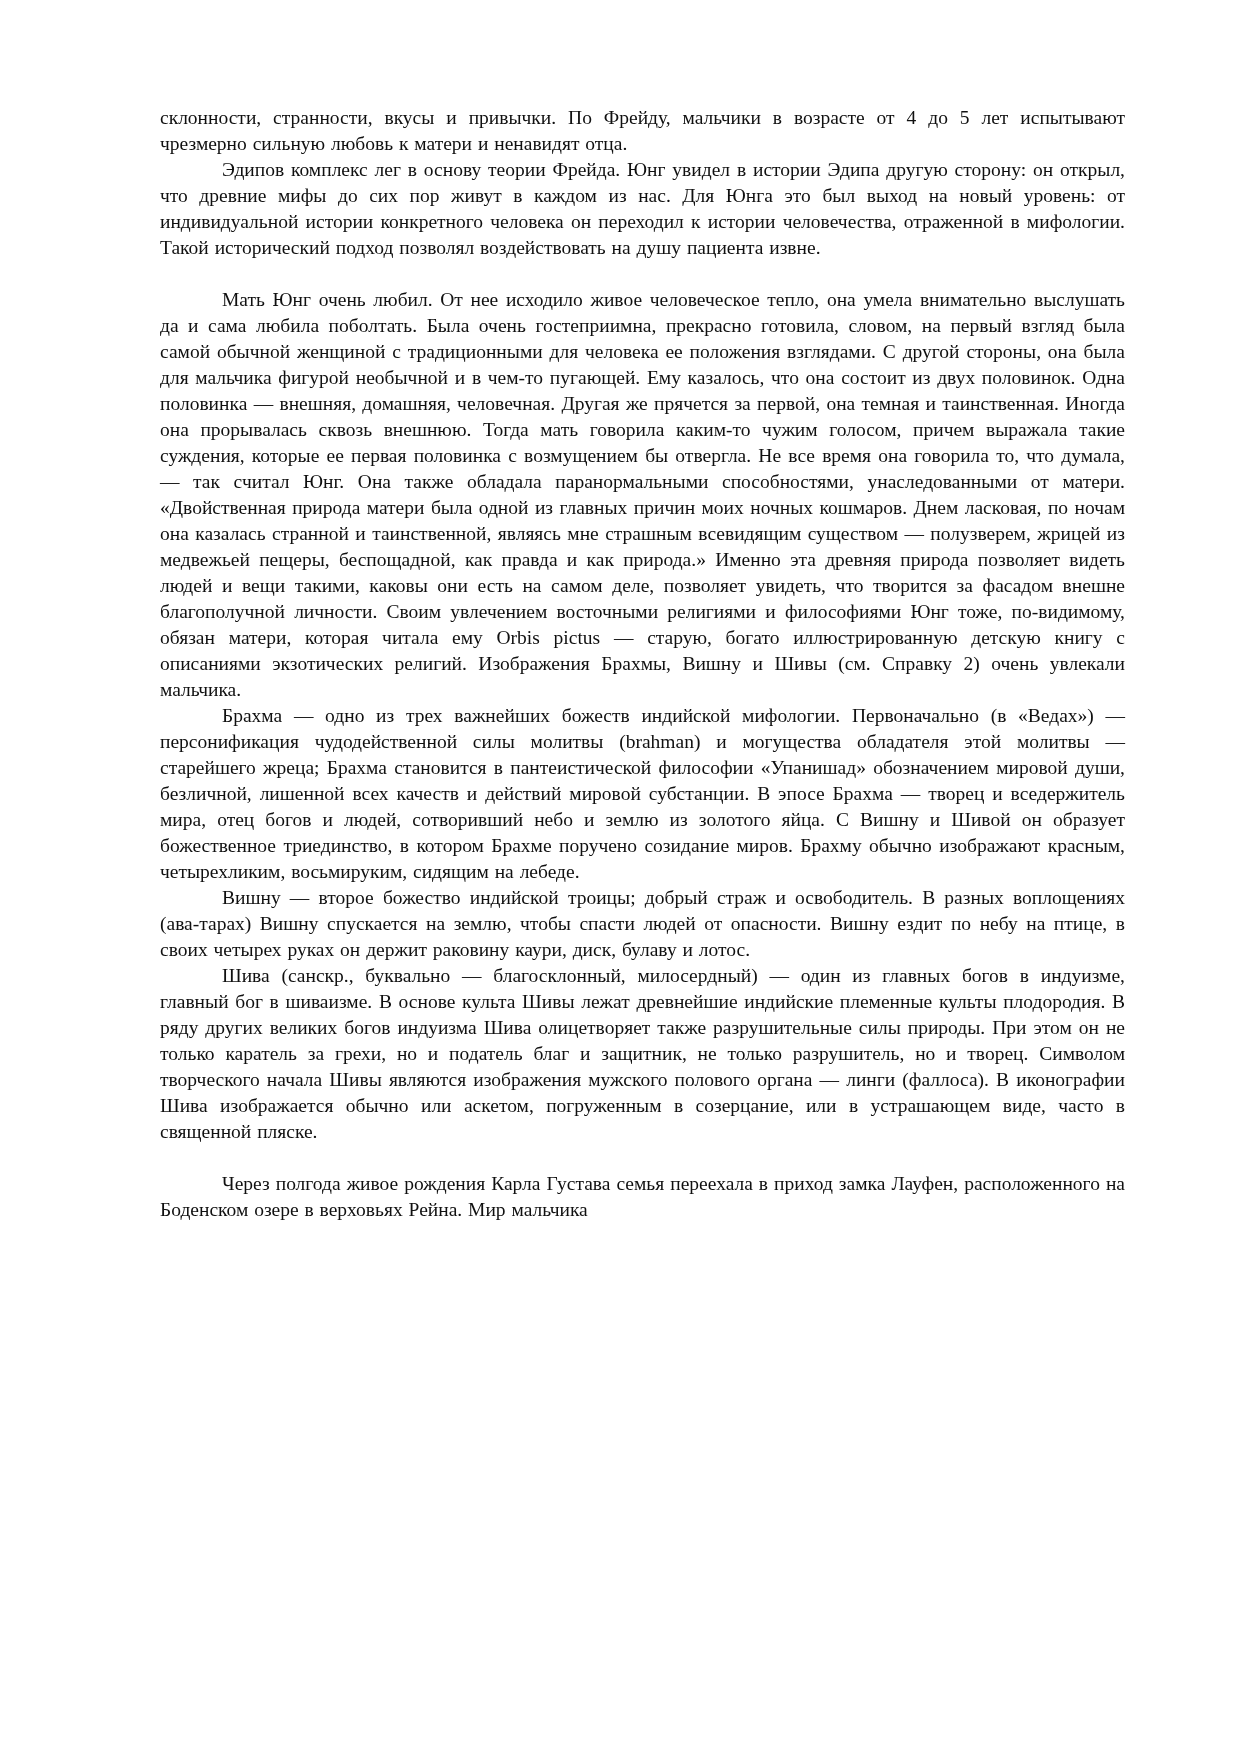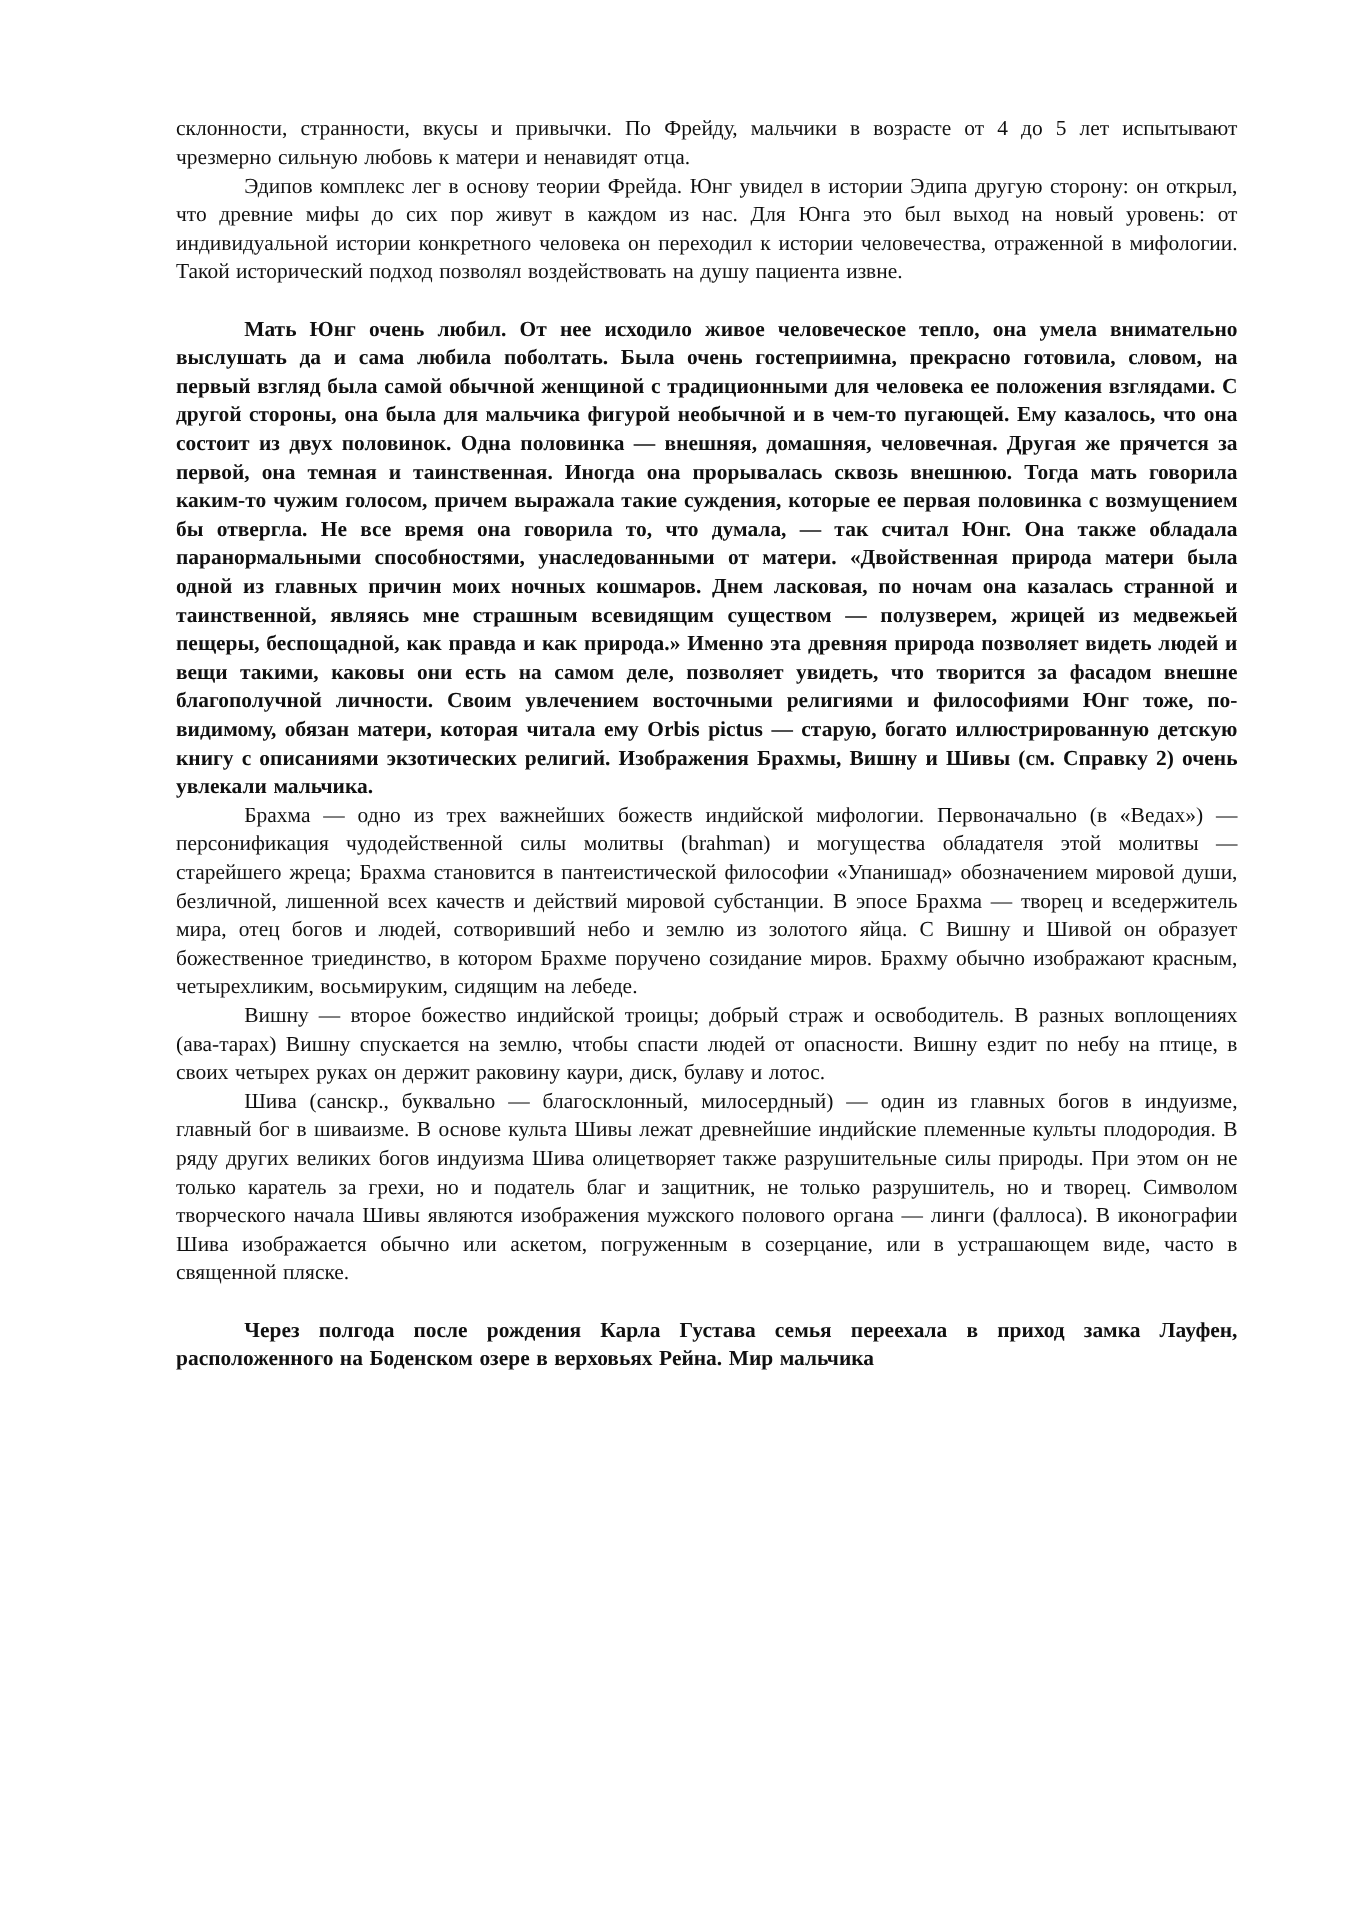--- a/index.html
+++ b/index.html
@@ -23,34 +23,33 @@
     margin: 0;
     text-align: justify;
     text-indent: 62px;
     word-spacing: 1px;
   }
   .para.no-indent {
     text-indent: 0;
   }
   .para.spaced {
     margin-top: 26px;
-    font-weight: bold;
   }
 </style>
 </head>
 <body>
 
 <div class="page">
   <p class="para no-indent">склонности, странности, вкусы и привычки. По Фрейду, мальчики в возрасте от 4 до 5 лет испытывают чрезмерно сильную любовь к матери и ненавидят отца.</p>
 
   <p class="para">Эдипов комплекс лег в основу теории Фрейда. Юнг увидел в истории Эдипа другую сторону: он открыл, что древние мифы до сих пор живут в каждом из нас. Для Юнга это был выход на новый уровень: от индивидуальной истории конкретного человека он переходил к истории человечества, отраженной в мифологии. Такой исторический подход позволял воздействовать на душу пациента извне.</p>
 
   <p class="para spaced">Мать Юнг очень любил. От нее исходило живое человеческое тепло, она умела внимательно выслушать да и сама любила поболтать. Была очень гостеприимна, прекрасно готовила, словом, на первый взгляд была самой обычной женщиной с традиционными для человека ее положения взглядами. С другой стороны, она была для мальчика фигурой необычной и в чем-то пугающей. Ему казалось, что она состоит из двух половинок. Одна половинка — внешняя, домашняя, человечная. Другая же прячется за первой, она темная и таинственная. Иногда она прорывалась сквозь внешнюю. Тогда мать говорила каким-то чужим голосом, причем выражала такие суждения, которые ее первая половинка с возмущением бы отвергла. Не все время она говорила то, что думала, — так считал Юнг. Она также обладала паранормальными способностями, унаследованными от матери. «Двойственная природа матери была одной из главных причин моих ночных кошмаров. Днем ласковая, по ночам она казалась странной и таинственной, являясь мне страшным всевидящим существом — полузверем, жрицей из медвежьей пещеры, беспощадной, как правда и как природа.» Именно эта древняя природа позволяет видеть людей и вещи такими, каковы они есть на самом деле, позволяет увидеть, что творится за фасадом внешне благополучной личности. Своим увлечением восточными религиями и философиями Юнг тоже, по-видимому, обязан матери, которая читала ему Orbis pictus — старую, богато иллюстрированную детскую книгу с описаниями экзотических религий. Изображения Брахмы, Вишну и Шивы (см. Справку 2) очень увлекали мальчика.</p>
 
 
   <p class="para">Брахма — одно из трех важнейших божеств индийской мифологии. Первоначально (в «Ведах») — персонификация чудодейственной силы молитвы (brahman) и могущества обладателя этой молитвы — старейшего жреца; Брахма становится в пантеистической философии «Упанишад» обозначением мировой души, безличной, лишенной всех качеств и действий мировой субстанции. В эпосе Брахма — творец и вседержитель мира, отец богов и людей, сотворивший небо и землю из золотого яйца. С Вишну и Шивой он образует божественное триединство, в котором Брахме поручено созидание миров. Брахму обычно изображают красным, четырехликим, восьмируким, сидящим на лебеде.</p>
 
   <p class="para">Вишну — второе божество индийской троицы; добрый страж и освободитель. В разных воплощениях (ава-тарах) Вишну спускается на землю, чтобы спасти людей от опасности. Вишну ездит по небу на птице, в своих четырех руках он держит раковину каури, диск, булаву и лотос.</p>
 
   <p class="para">Шива (санскр., буквально — благосклонный, милосердный) — один из главных богов в индуизме, главный бог в шиваизме. В основе культа Шивы лежат древнейшие индийские племенные культы плодородия. В ряду других великих богов индуизма Шива олицетворяет также разрушительные силы природы. При этом он не только каратель за грехи, но и податель благ и защитник, не только разрушитель, но и творец. Символом творческого начала Шивы являются изображения мужского полового органа — линги (фаллоса). В иконографии Шива изображается обычно или аскетом, погруженным в созерцание, или в устрашающем виде, часто в священной пляске.</p>
 
-  <p class="para spaced">Через полгода после рождения Карла Густава семья переехала в приход замка Лауфен, расположенного на Боденском озере в верховьях Рейна. Мир мальчика</p>
+  <p class="para spaced">Через полгода живое рождения Карла Густава семья переехала в приход замка Лауфен, расположенного на Боденском озере в верховьях Рейна. Мир мальчика</p>
 </div>
 
 </body></html>

